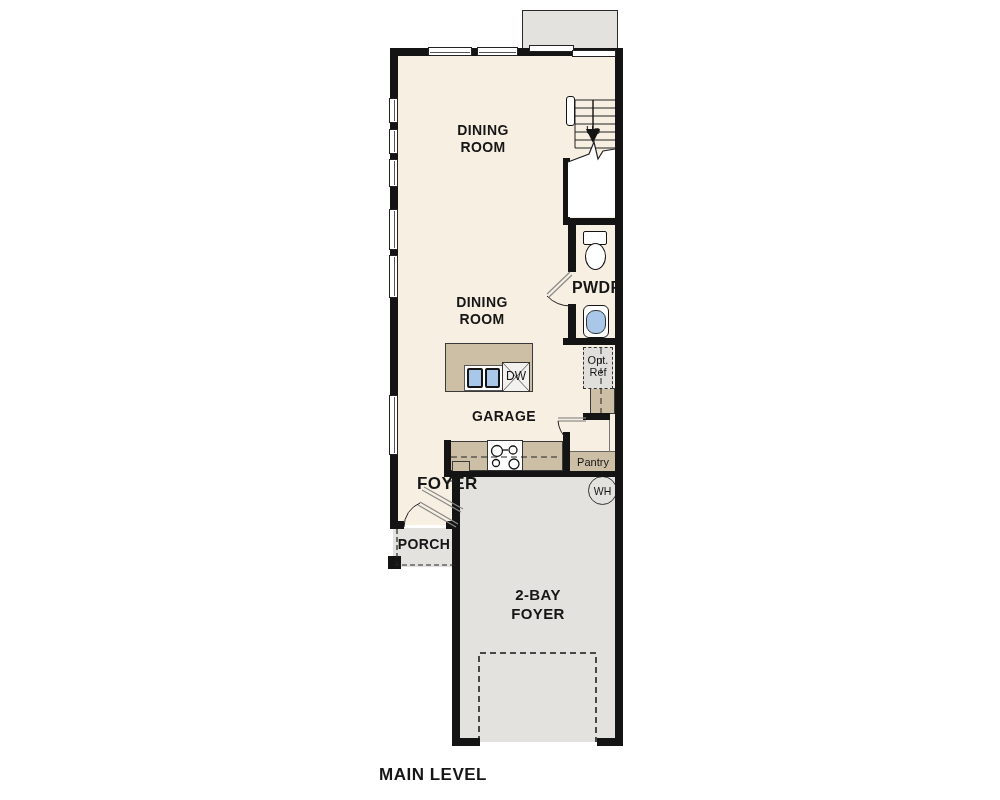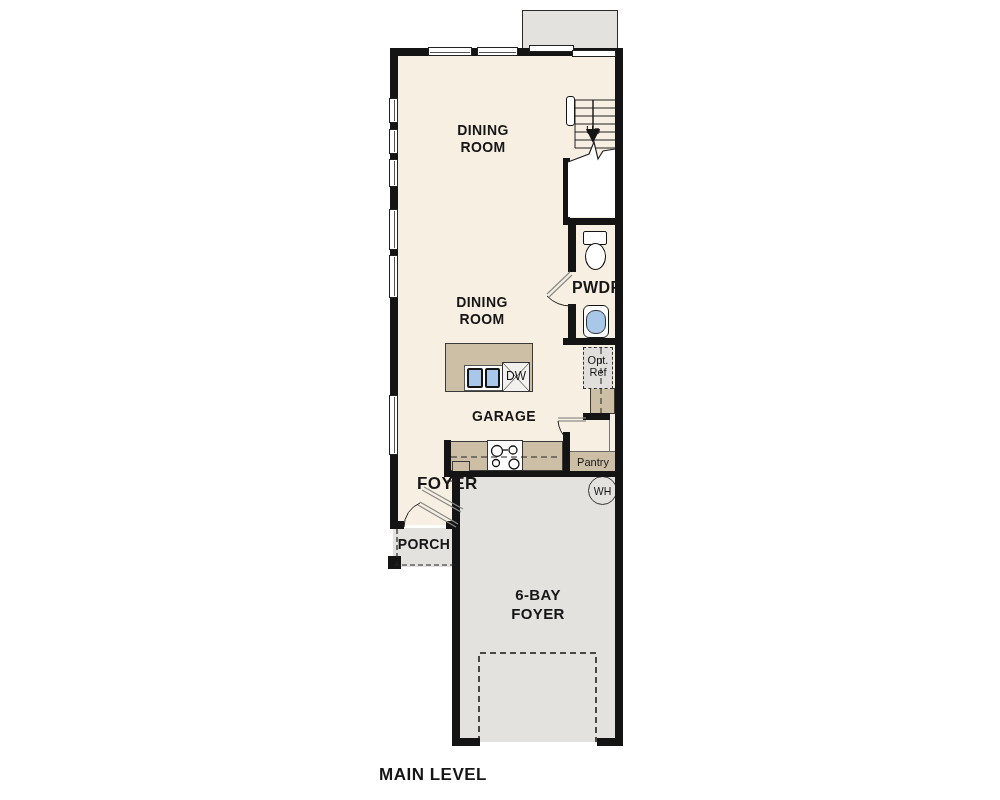--- a/index.html
+++ b/index.html
@@ -160,21 +160,21 @@
       <div>ROOM</div>
   </div>
   <div class="lbl" style="left:432px;top:266px;width:100px;margin-top:28px;">
     <div>DINING</div>
       <div>ROOM</div>
   </div>
   <div class="lbl" style="left:454px;top:408px;width:100px;">GARAGE</div>
   <div class="lbl small" style="left:398px;top:477px;width:50px;font-size:17px;margin-left:19px;">FOYER</div>
   <div class="lbl small" style="left:397px;top:538px;width:54px;font-size:14px;">PORCH</div>
   <div class="lbl" style="left:488px;top:585px;width:100px;font-size:15px;line-height:19px;">
-    <div>6-BAY</div>
+    <div>2-BAY</div>
       <div>FOYER</div>
   </div>
   <div class="lbl small" style="left:572px;top:281px;width:44px;">PWDR</div>
   <div class="lbl tiny" style="left:570px;top:456px;width:46px;">Pantry</div>
   <div class="lbl tiny" style="left:581px;top:84px;width:24px;margin-top:40px;">Up</div>
   <div class="lbl tiny" style="left:583px;top:354px;width:30px;">
     <div>Opt.</div>
       <div>Ref</div>
   </div>
   <div class="lbl tiny" style="left:502px;top:370px;width:28px;font-size:12px;">DW</div>

